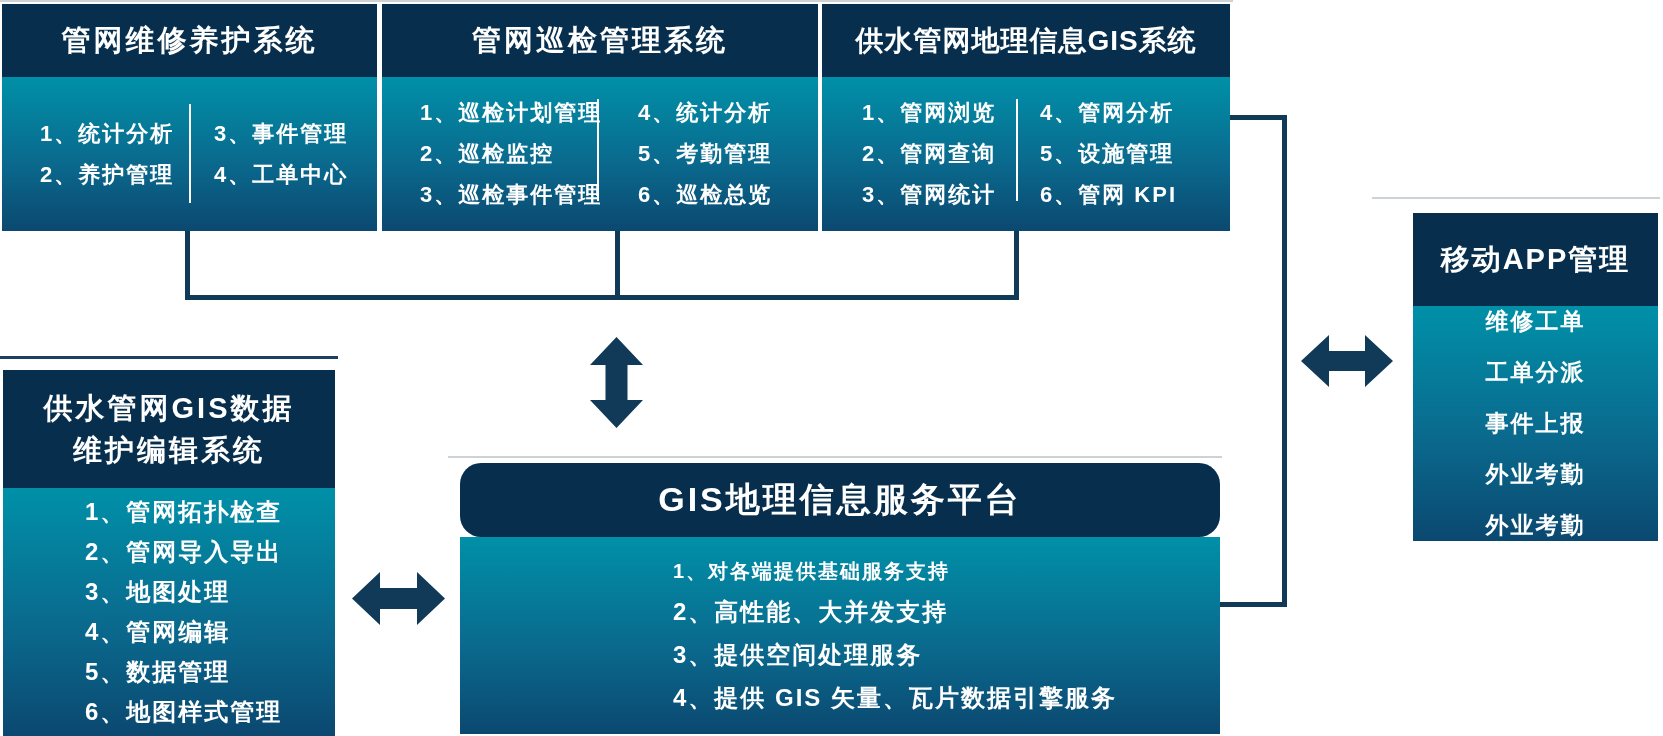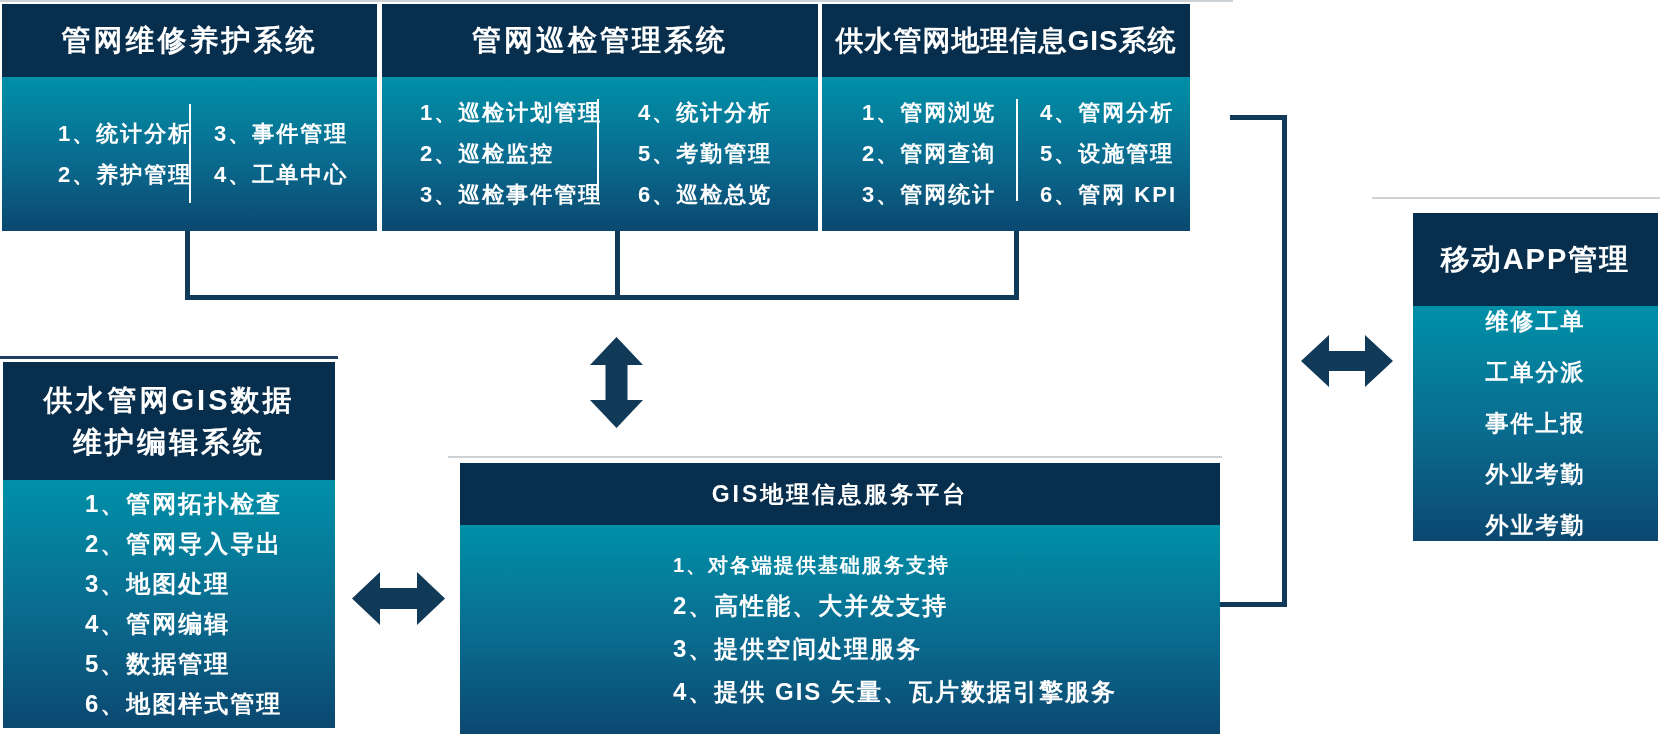--- a/index.html
+++ b/index.html
@@ -34,21 +34,21 @@
 
   <div class="shadowline" style="left:0;top:0;width:1233px;"></div>
   <div class="shadowline" style="left:448px;top:456px;width:774px;"></div>
   <div class="shadowline" style="left:1372px;top:197px;width:288px;"></div>
   <div class="accentline" style="left:0;top:356px;width:338px;"></div>
 
   <div class="sysbox" style="left:2px;top:4px;width:375px;height:227px;">
     <div class="hd" style="height:73px;font-size:29px;">管网维修养护系统</div>
     <div class="bd">
       <div class="cols">
-        <div class="col" style="width:187px;padding-left:56px;box-sizing:border-box;">
+        <div class="col" style="width:187px;padding-left:38px;box-sizing:border-box;">
           <div class="item">1、统计分析</div>
           <div class="item">2、养护管理</div>
         </div>
         <div class="col" style="flex:1;padding-left:25px;">
           <div class="item">3、事件管理</div>
           <div class="item">4、工单中心</div>
         </div>
       </div>
       <div class="vdivider" style="left:187px;top:27px;height:99px;"></div>
     </div>
@@ -66,58 +66,58 @@
         <div class="col" style="flex:1;padding-left:41px;">
           <div class="item">4、统计分析</div>
           <div class="item">5、考勤管理</div>
           <div class="item">6、巡检总览</div>
         </div>
       </div>
       <div class="vdivider" style="left:215px;top:22px;height:102px;"></div>
     </div>
   </div>
 
-  <div class="sysbox" style="left:822px;top:4px;width:368px;height:227px;">
+  <div class="sysbox" style="left:822px;top:4px;width:408px;height:227px;">
     <div class="hd" style="height:73px;font-size:28px;letter-spacing:1px;">供水管网地理信息GIS系统</div>
     <div class="bd">
       <div class="cols">
         <div class="col" style="width:194px;padding-left:40px;box-sizing:border-box;">
           <div class="item">1、管网浏览</div>
           <div class="item">2、管网查询</div>
           <div class="item">3、管网统计</div>
         </div>
         <div class="col" style="flex:1;padding-left:24px;">
           <div class="item">4、管网分析</div>
           <div class="item">5、设施管理</div>
           <div class="item">6、管网 KPI</div>
         </div>
       </div>
       <div class="vdivider" style="left:194px;top:22px;height:102px;"></div>
     </div>
   </div>
 
-  <div class="sysbox" style="left:3px;top:362px;width:332px;height:366px;">
+  <div class="sysbox" style="left:3px;top:370px;width:332px;height:366px;">
     <div class="hd title-2line" style="height:118px;font-size:29px;flex-direction:column;">
       <div>供水管网GIS数据</div>
       <div>维护编辑系统</div>
     </div>
     <div class="bd">
       <div class="biglist" style="gap:8px;padding-left:82px;">
         <div class="item" style="font-size:24px;">1、管网拓扑检查</div>
         <div class="item" style="font-size:24px;">2、管网导入导出</div>
         <div class="item" style="font-size:24px;">3、地图处理</div>
         <div class="item" style="font-size:24px;">4、管网编辑</div>
         <div class="item" style="font-size:24px;">5、数据管理</div>
         <div class="item" style="font-size:24px;">6、地图样式管理</div>
       </div>
     </div>
   </div>
 
   <div class="sysbox" style="left:460px;top:463px;width:760px;height:271px;">
-    <div class="hd" style="height:62px;font-size:23px;">GIS地理信息服务平台</div>
+    <div class="hd" style="height:74px;font-size:34px;border-radius:21px;">GIS地理信息服务平台</div>
     <div class="bd">
       <div class="biglist" style="gap:11px;padding-left:213px;">
         <div class="item" style="font-size:20px;">1、对各端提供基础服务支持</div>
         <div class="item" style="font-size:24px;">2、高性能、大并发支持</div>
         <div class="item" style="font-size:24px;">3、提供空间处理服务</div>
         <div class="item" style="font-size:24px;">4、提供 GIS 矢量、瓦片数据引擎服务</div>
       </div>
     </div>
   </div>
 

